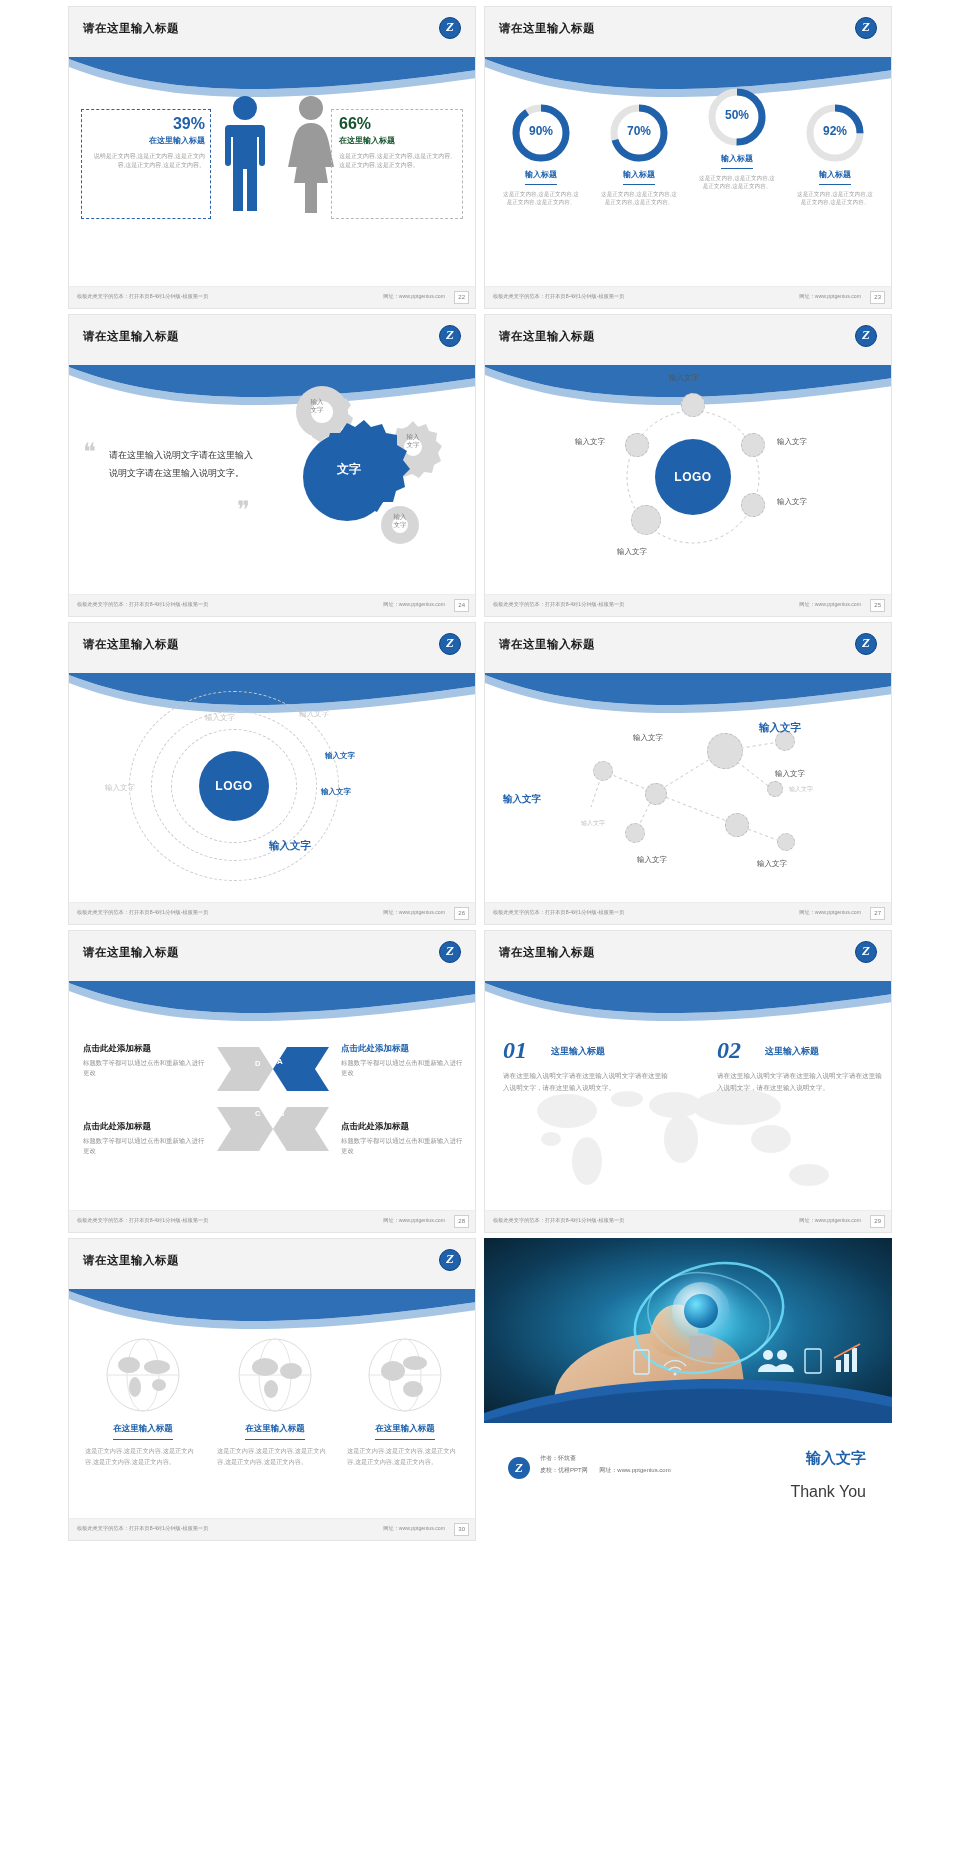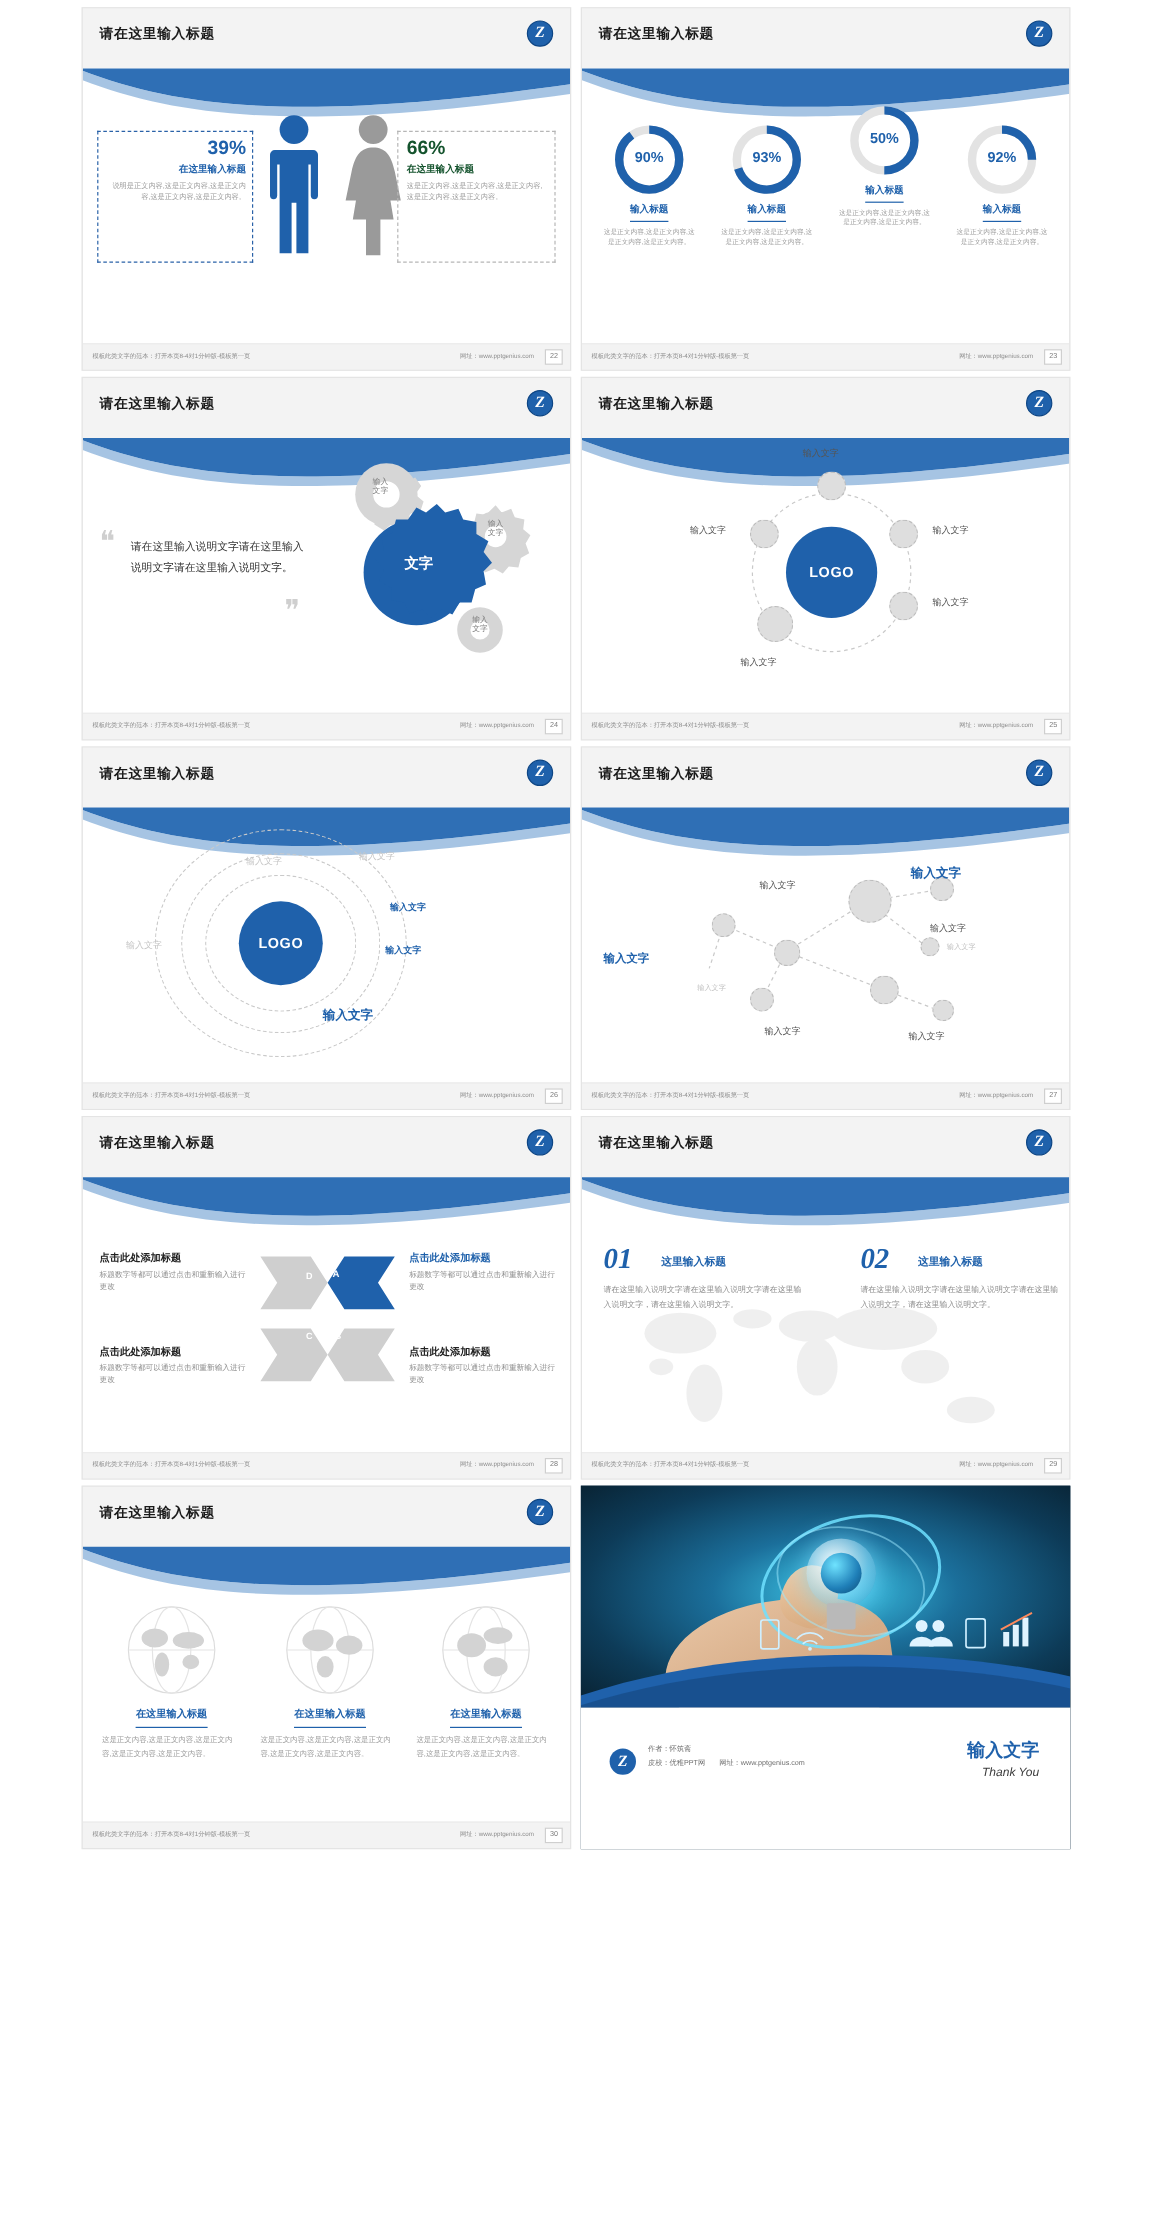--- a/index.html
+++ b/index.html
@@ -135,21 +135,21 @@
   
   .globe-cap { font-size: 8.5px; font-weight: bold; color: #1f61ab; border-bottom: 1px solid #1f61ab; padding-bottom: 4px; display: inline-block;}
   .globe-p { font-size: 6.2px; color: #9a9a9a; line-height: 1.7; margin-top: 6px; }
 
   
   .final {
     position: relative; width: 408px; height: 303px; overflow: hidden;
     background: #0b2a40;
   }
   .thanks-cn { font-size: 15px; font-weight: bold; color: #1f61ab; }
-  .thanks-en { font-size: 10px; color: #3b3b3b; margin-top: 4px; font-style: italic; }
+  .thanks-en { font-size: 16px; color: #3b3b3b; margin-top: 15px; }
   .final-meta { font-size: 6px; color: #6f6f6f; line-height: 1.8; }
 </style>
 </head>
 <body>
 
 <div id="page">
   <div class="grid">
 
     <div class="slide">
       <div class="hdr">
@@ -223,21 +223,21 @@
           <div class="donut-title">输入标题</div>
           <div class="donut-desc">这是正文内容,这是正文内容,这是正文内容,这是正文内容。</div>
         </div>
 
         <div class="donut-wrap" style="left:112px; top:46px;">
           <div class="donut">
             <svg width="60" height="60" viewBox="0 0 60 60">
               <circle cx="30" cy="30" r="25" fill="none" stroke="#e3e3e3" stroke-width="7"></circle>
               <circle cx="30" cy="30" r="25" fill="none" stroke="#1f61ab" stroke-width="7" stroke-dasharray="110 47" transform="rotate(-90 30 30)"></circle>
             </svg>
-            <div class="pctv">93%</div>
+            <div class="pctv">70%</div>
           </div>
           <div class="donut-title">输入标题</div>
           <div class="donut-desc">这是正文内容,这是正文内容,这是正文内容,这是正文内容。</div>
         </div>
 
         <div class="donut-wrap" style="left:210px; top:30px;">
           <div class="donut">
             <svg width="60" height="60" viewBox="0 0 60 60">
               <circle cx="30" cy="30" r="25" fill="none" stroke="#e3e3e3" stroke-width="7"></circle>
               <circle cx="30" cy="30" r="25" fill="none" stroke="#1f61ab" stroke-width="7" stroke-dasharray="78.5 78.5" transform="rotate(-90 30 30)"></circle>

